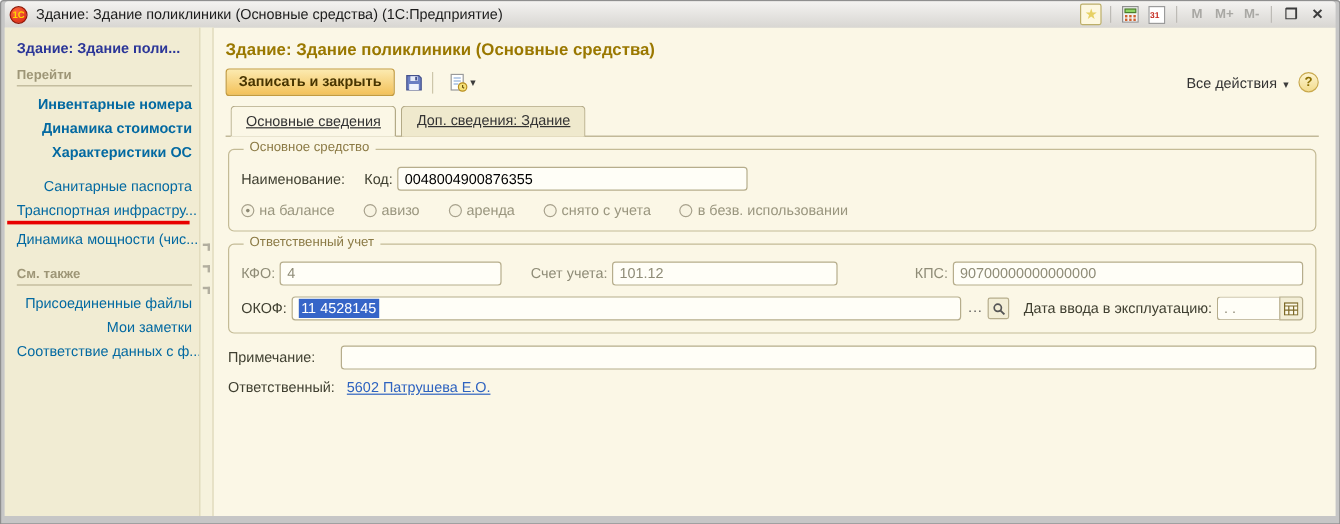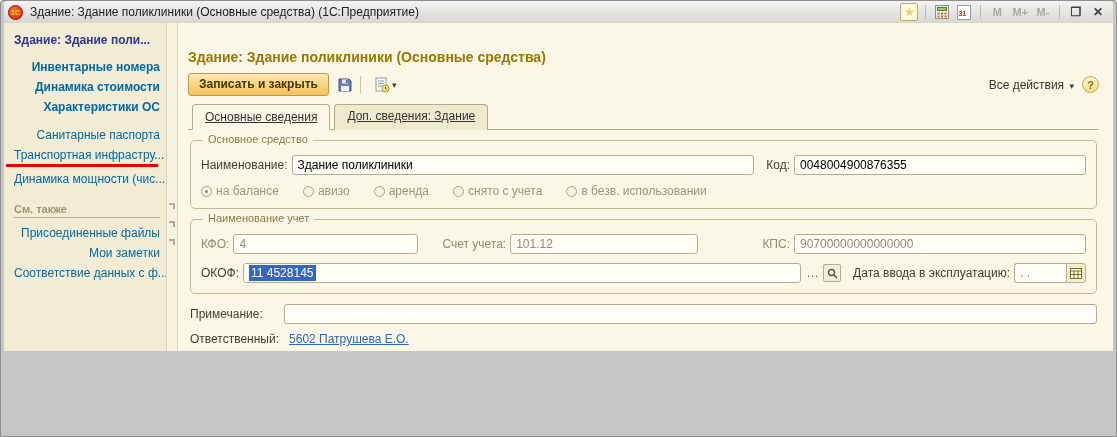--- a/index.html
+++ b/index.html
@@ -22,39 +22,39 @@
             font-size:11px; color:#6e6e6e; cursor:default; }
   .tb-btn.star { background:#fdf8e0; border:1px solid #bdaf69; border-radius:2px; color:#e7d163; font-size:12px; }
   .tb-sep { width:1px; height:14px; background:#bdbbb6; margin:0 3px; }
   .tb-m { color:#a9a8a4; font-weight:bold; font-size:11px; letter-spacing:0; padding:0 2px;}
   .tb-win { color:#3c3c3c; font-weight:bold; font-size:12px; padding:0 3px; }
   .cal-ico { width:14px; height:15px; border:1px solid #9b9b9b; background:#fff; }
   .cal-ico .band { height:3px; background:#d23b2a; }
   .cal-ico .day { font-size:7px; line-height:10px; color:#c3271b; text-align:center; font-weight:bold; }
 
   
-  .wbody { display:flex; height:328px; background:#fbf7e6; }
+  .wbody { display:flex; height:407px; background:#fbf7e6; }
 
   
   .sidebar { width:162px; background:#f1ecd3; padding:10px 6px 8px 10px; font-size:12px; flex:none; }
   .side-form-title { color:#2b3698; font-weight:bold; margin-bottom:10px; white-space:nowrap; }
   .side-header { color:#9e9677; font-weight:bold; font-size:11px; border-bottom:1px solid #b9b192;
                  padding-bottom:2px; margin:8px 0 5px; }
   .side-link { color:#0369a1; line-height:20px; white-space:nowrap; cursor:pointer;text-align:right; }
   .side-link.bold { font-weight:bold; }
   .red-line { height:3px; background:#e80000; width:152px; margin:-1px 0 2px -8px; }
 
   
   .splitter { width:12px; flex:none; background:#f6f2dd; border-left:1px solid #ddd6b6;
               border-right:1px solid #ddd6b6; position:relative; }
   .grip { position:absolute; right:2px; width:6px; height:6px;
           border-top:2px solid #b2ae9f; border-right:2px solid #b2ae9f; }
 
   
-  .main { flex:1; padding:24px 14px 0 10px; overflow:hidden; }
+  .main { flex:1; padding:8px 14px 0 10px; overflow:hidden; }
   .form-title { color:#9a7800; font-weight:bold; font-size:14px; margin:2px 0 8px; }
 
   .toolbar { display:flex; align-items:center; margin-bottom:8px; }
   .btn-primary { background:linear-gradient(#fceab0,#f3c159); border:1px solid #c39b3f; border-radius:3px;
                  padding:3px 10px 4px; font-size:12px; font-weight:bold; color:#483500; cursor:pointer; }
   .ico-btn { display:flex; align-items:center; justify-content:center; padding:2px; margin-left:6px; cursor:pointer; }
   .tool-sep { width:1px; height:18px; background:#cdc6aa; margin:0 5px; }
   .dd-arrow { font-size:9px; color:#3c3c3c; margin-left:2px; }
   .toolbar-right { margin-left:auto; display:flex; align-items:center; gap:8px; }
   .all-actions { font-size:12px; color:#333; cursor:pointer;margin-left:42px; }
@@ -135,20 +135,21 @@
       <span class="tb-btn tb-win">❒</span>
       <span class="tb-btn tb-win">✕</span>
     </div>
   </div>
 
   <div class="wbody">
 
     <div class="sidebar">
       <div class="side-form-title">Здание: Здание поли...</div>
 
+      <div class="side-header">Перейти</div>
       <div class="side-link bold">Инвентарные номера</div>
       <div class="side-link bold">Динамика стоимости</div>
       <div class="side-link bold">Характеристики ОС</div>
       <div style="height:8px"></div>
       <div class="side-link">Санитарные паспорта</div>
       <div class="side-link">Транспортная инфрастру...</div>
       <div class="red-line"></div>
       <div class="side-link">Динамика мощности (чис...</div>
 
       <div class="side-header" style="margin-top:14px">См. также</div>
@@ -202,21 +203,20 @@
         <span class="tab">Доп. сведения: Здание</span>
       </div>
 
       <div class="content">
 
 
         <div class="group">
           <span class="legend">Основное средство</span>
           <div class="row">
             <span class="lbl">Наименование:</span>
-            <span class="field" style="flex:1">Здание поликлиники</span>
             <span class="lbl" style="margin-left:12px">Код:</span>
             <span class="field" style="width:292px">0048004900876355</span>
           </div>
           <div class="row">
             <span class="radio-item">
               <span class="radio on"></span>
               <span>на балансе</span>
             </span>
             <span class="radio-item">
               <span class="radio"></span>
@@ -231,21 +231,21 @@
               <span>снято с учета</span>
             </span>
             <span class="radio-item">
               <span class="radio"></span>
               <span>в безв. использовании</span>
             </span>
           </div>
         </div>
 
         <div class="group">
-          <span class="legend">Наименование учет</span>
+          <span class="legend">Ответственный учет</span>
           <div class="row">
             <span class="lbl dis">КФО:</span>
             <span class="field dis" style="width:185px">4</span>
             <span class="lbl dis" style="margin-left:24px">Счет учета:</span>
             <span class="field dis" style="width:188px">101.12</span>
             <span class="lbl dis" style="margin-left:auto">КПС:</span>
             <span class="field dis" style="width:292px">90700000000000000</span>
           </div>
           <div class="row">
             <span class="lbl">ОКОФ:</span>

